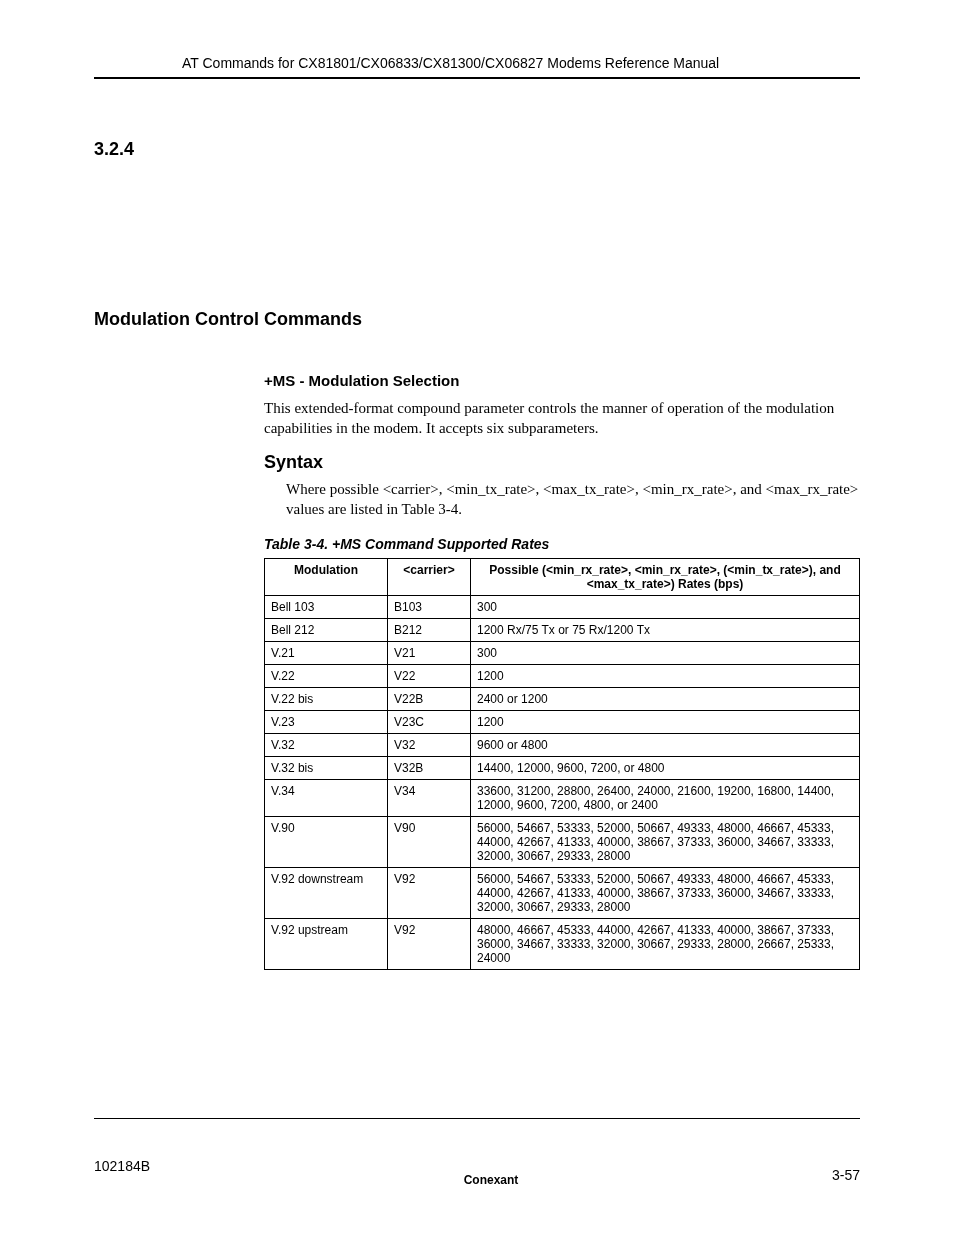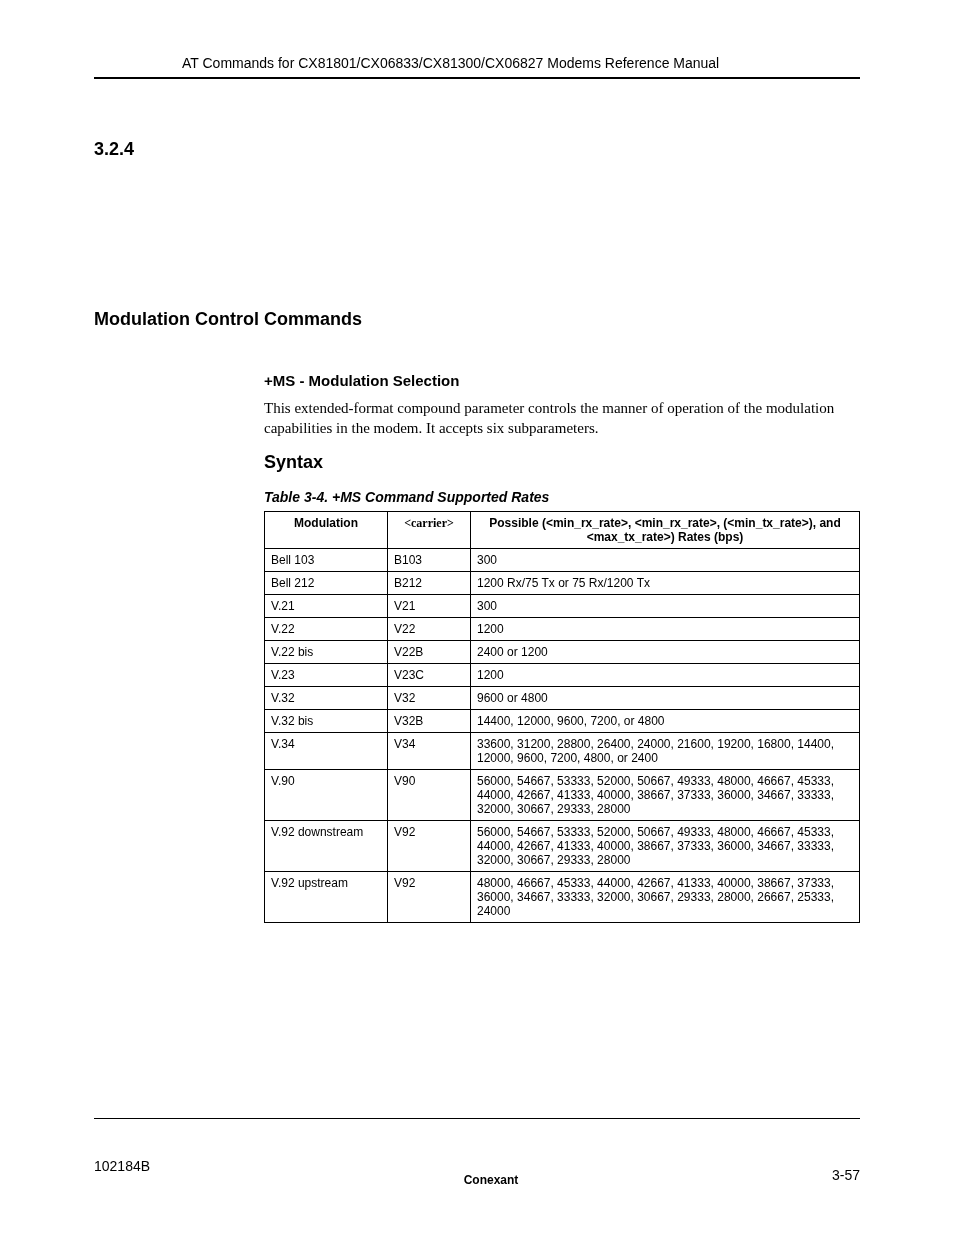--- a/index.html
+++ b/index.html
@@ -92,21 +92,21 @@
     border: 1px solid #000;
     padding: 4px 6px;
     vertical-align: top;
     text-align: left;
   }
   table.rates th {
     font-weight: bold;
     text-align: center;
   }
   table.rates th.col1 { width: 110px; }
-  table.rates th.col2 { width: 70px; font-family: Liberation Serif, serif; }
+  table.rates th.col2 { width: 70px; }
   .footer {
     position: absolute;
     left: 94px;
     right: 94px;
     bottom: 48px;
     border-top: 1px solid #000;
     padding-top: 6px;
     display: flex;
     justify-content: space-between;
     align-items: center;
@@ -140,20 +140,21 @@
   </div>
 
   <div class="content">
 
     <div class="subhead">+MS - Modulation Selection</div>
 
     <div class="body-text">This extended-format compound parameter controls the manner of operation of the modulation capabilities in the modem. It accepts six subparameters.</div>
 
     <div class="syntax-head">Syntax</div>
 
+    <div class="syntax-block">Where possible &lt;carrier&gt;, &lt;min_tx_rate&gt;, &lt;max_tx_rate&gt;, &lt;min_rx_rate&gt;, and &lt;max_rx_rate&gt; values are listed in Table 3-4.</div>
 
     <div class="table-caption">Table 3-4. +MS Command Supported Rates</div>
 
     <table class="rates">
       <thead>
         <tr>
           <th class="col1">Modulation</th>
           <th class="col2">&lt;carrier&gt;</th>
           <th>Possible (&lt;min_rx_rate&gt;, &lt;min_rx_rate&gt;, (&lt;min_tx_rate&gt;), and &lt;max_tx_rate&gt;) Rates (bps)</th>
         </tr>

